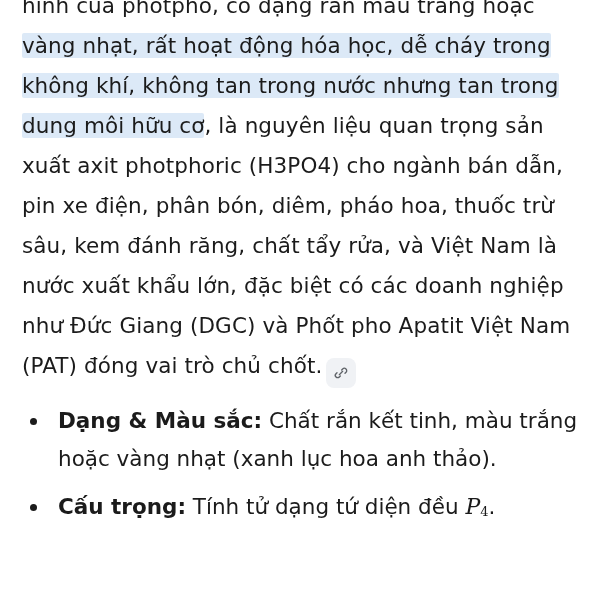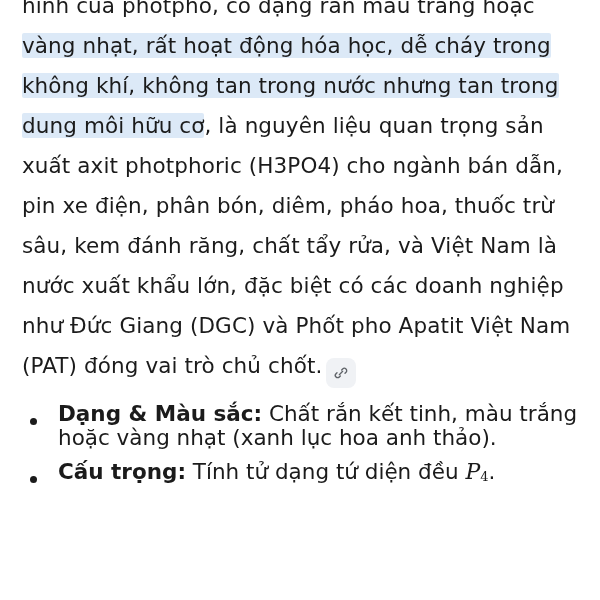--- a/index.html
+++ b/index.html
@@ -59,21 +59,21 @@
   }
   ul.bullets {
     list-style: none;
     margin: 14px 0 0 0;
     padding: 0;
   }
   ul.bullets li {
     position: relative;
     padding-left: 36px;
     font-size: 21.5px;
-    line-height: 24px;
+    line-height: 38px;
     margin-bottom: 10px;
     color: #1b1b1b;
   }
   ul.bullets li .dot {
     position: absolute;
     left: 8px;
     top: 16px;
     width: 7px;
     height: 7px;
     border-radius: 50%;

